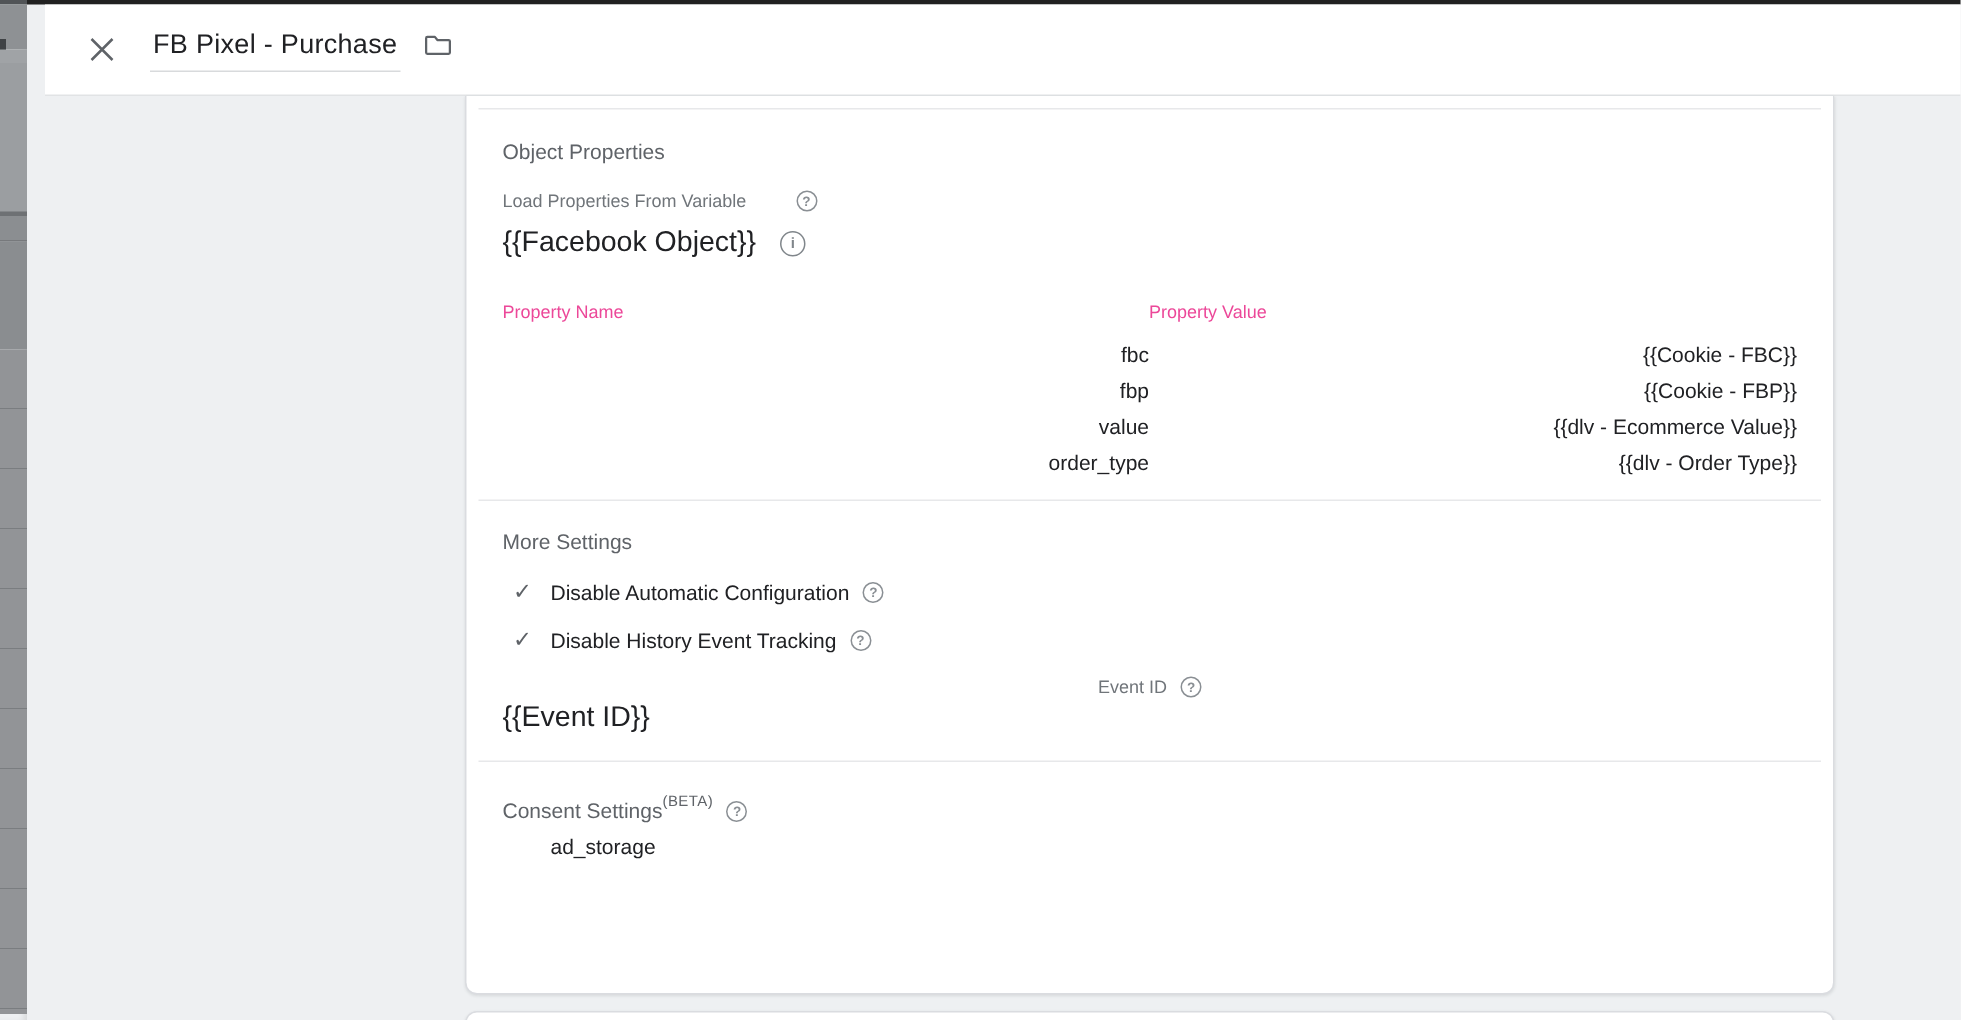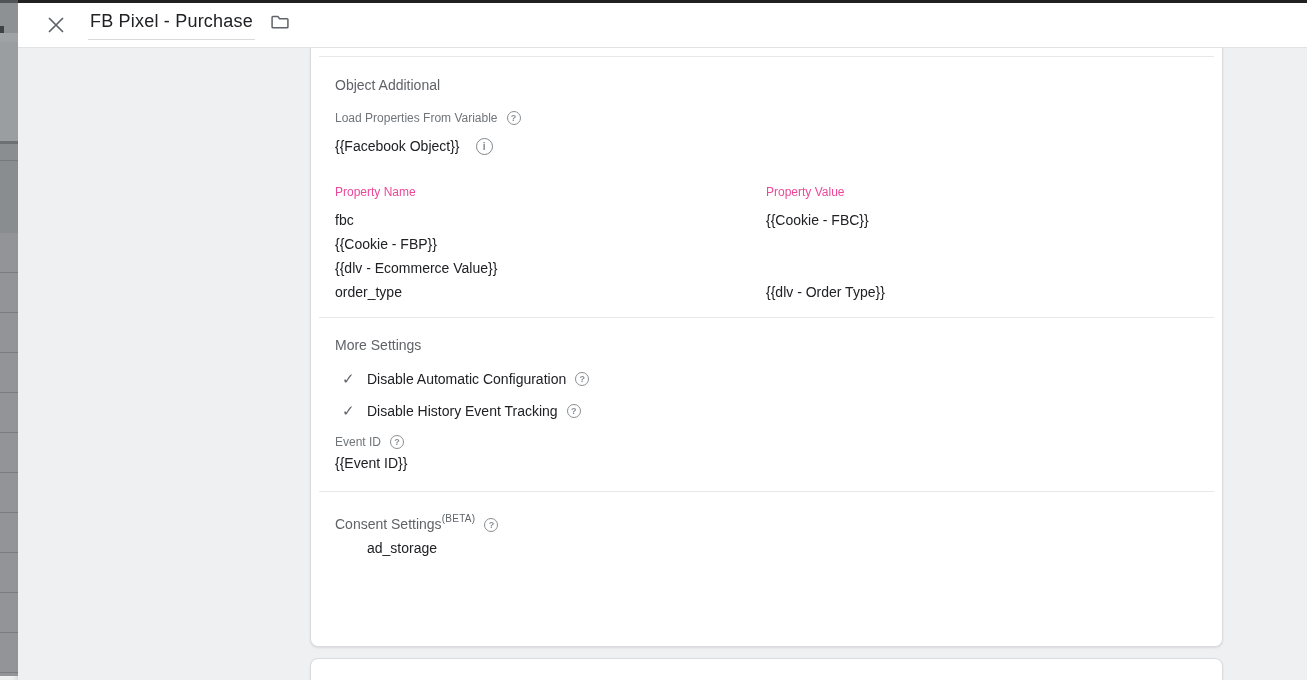--- a/index.html
+++ b/index.html
@@ -22,23 +22,23 @@
   .sv4 { height: 102px; background: #9b9ea1; border-bottom: 3px solid #6e7174; }
   .sv5 { height: 17px; background: #8b8e91; border-bottom: 1px solid #77797c; }
   .sv6 { height: 72px; background: #8a8d90; }
   .sv7 { height: 443px;
     background: repeating-linear-gradient(to bottom, #929497 0 39px, #7a7d80 39px 40px); }
 
   
   .overlay { position: absolute; left: 18px; top: 0; right: 0; bottom: 0; }
   .topbar { height: 3px; background: #212121; }
   .header {
-    height: 45px; background: #ffffff;
+    height: 61px; background: #ffffff;
     border-bottom: 1px solid #e1e3e5;
-    display: flex; align-items: center;
+    display: flex; align-items: center; margin-left: 12px;
   }
   .close-btn {
     width: 24px; height: 24px; margin-left: 26px;
     background: none; border: none; cursor: pointer;
     display: flex; align-items: center; justify-content: center;
   }
   .title-field { margin-left: 20px; }
   .title-text {
     display: inline-block;
     font-size: 18px; color: #202124; letter-spacing: .2px;
@@ -62,59 +62,59 @@
   .card-main { top: 0; height: 599px; border-top: none; border-radius: 0 0 8px 8px; }
   .card-next { top: 610px; height: 70px; border-radius: 8px 8px 0 0; }
 
   .divider { height: 1px; background: #e7e8ea; margin: 0 8px; }
   .top-divider { margin-top: 8px; }
 
   .sec { padding-left: 24px; padding-right: 24px; }
   .sec-title { font-size: 14px; font-weight: 400; color: #5f6368; line-height: 15px; }
 
   .sec-obj { padding-top: 21px; padding-bottom: 13px; }
-  .row-label { margin-top: 18px; display: flex; align-items: center; }
+  .row-label { margin-top: 18px; display: flex; align-items: center; gap: 24px; }
   .small-label { font-size: 12px; color: #70757a; line-height: 14px; }
   .row-value { margin-top: 12px; display: flex; align-items: center; }
-  .value-text { font-size: 14px; color: #202124; line-height: 18px; }
+  .value-text { font-size: 19px; color: #202124; line-height: 18px; }
 
   .help-icon {
     display: inline-flex; align-items: center; justify-content: center;
     width: 14px; height: 14px; margin-left: 9px;
     border: 1px solid #8a8f94; border-radius: 50%;
     font-size: 9px; color: #8a8f94; font-weight: 700;
     flex: 0 0 auto; cursor: pointer;
   }
   .info-icon {
     display: inline-flex; align-items: center; justify-content: center;
     width: 17px; height: 17px; margin-left: 16px;
     border: 1px solid #80868b; border-radius: 50%;
     font-size: 10px; color: #80868b; font-weight: 700; font-style: normal;
     cursor: pointer;
   }
 
   .prop-table { margin-top: 30px; }
   .pt-row { display: flex; }
   .pt-head .pt-cell { font-size: 12px; color: #ec4899; line-height: 14px; }
   .pt-body { margin-top: 9px; }
-  .pt-body .pt-row { height: 24px; align-items: center; }
+  .pt-body .pt-row { height: 24px; align-items: center; text-align: right; }
   .pt-body .pt-cell { font-size: 14px; color: #202124; }
   .pt-cell-name  { width: 431px; flex: 0 0 431px; }
   .pt-cell-value { flex: 1; }
 
   .sec-more { padding-top: 20px; padding-bottom: 19px; }
   .check-row { display: flex; align-items: center; height: 16px; }
   .check-row.first { margin-top: 18px; }
   .check-row + .check-row { margin-top: 16px; }
   .check-glyph {
     width: 16px; margin-left: 7px; margin-right: 9px;
     color: #5f6368; font-size: 15px; line-height: 16px; flex: 0 0 auto;
   }
   .check-label { font-size: 14px; color: #202124; }
-  .event-label-row { margin-top: 16px; display: flex; align-items: center; }
+  .event-label-row { margin-top: 16px; display: flex; align-items: center; justify-content: center; }
   .event-value { margin-top: 5px; }
 
   .sec-consent { padding-top: 25px; }
   .consent-title-row { display: flex; align-items: flex-start; }
   .beta-sup { font-size: 10px; color: #5f6368; margin-left: 0; position: relative; top: -4px; letter-spacing: .3px; }
   .consent-title-row .help-icon { margin-top: 1px; }
   .add-label { margin-top: 19px; }
   .require-text { margin-top: 5px; font-size: 14px; color: #202124; line-height: 15px; }
   .consent-item { margin-top: 9px; padding-left: 32px; font-size: 14px; color: #202124; line-height: 15px; }
 
@@ -153,21 +153,21 @@
       </svg>
     </button>
   </header>
 
   <main class="content">
 
     <section class="card card-main">
       <div class="divider top-divider"></div>
 
       <div class="sec sec-obj">
-        <h3 class="sec-title">Object Additional</h3>
+        <h3 class="sec-title">Object Properties</h3>
 
         <div class="row-label">
           <span class="small-label">Load Properties From Variable</span>
           <span class="help-icon">?</span>
         </div>
 
         <div class="row-value">
           <span class="value-text">{{Facebook Object}}</span>
           <span class="info-icon">i</span>
         </div>
@@ -176,23 +176,25 @@
           <div class="pt-row pt-head">
             <span class="pt-cell pt-cell-name">Property Name</span>
             <span class="pt-cell pt-cell-value">Property Value</span>
           </div>
           <div class="pt-body">
             <div class="pt-row">
               <span class="pt-cell pt-cell-name">fbc</span>
               <span class="pt-cell pt-cell-value">{{Cookie - FBC}}</span>
             </div>
             <div class="pt-row">
+              <span class="pt-cell pt-cell-name">fbp</span>
               <span class="pt-cell pt-cell-value">{{Cookie - FBP}}</span>
             </div>
             <div class="pt-row">
+              <span class="pt-cell pt-cell-name">value</span>
               <span class="pt-cell pt-cell-value">{{dlv - Ecommerce Value}}</span>
             </div>
             <div class="pt-row">
               <span class="pt-cell pt-cell-name">order_type</span>
               <span class="pt-cell pt-cell-value">{{dlv - Order Type}}</span>
             </div>
           </div>
         </div>
       </div>
 

